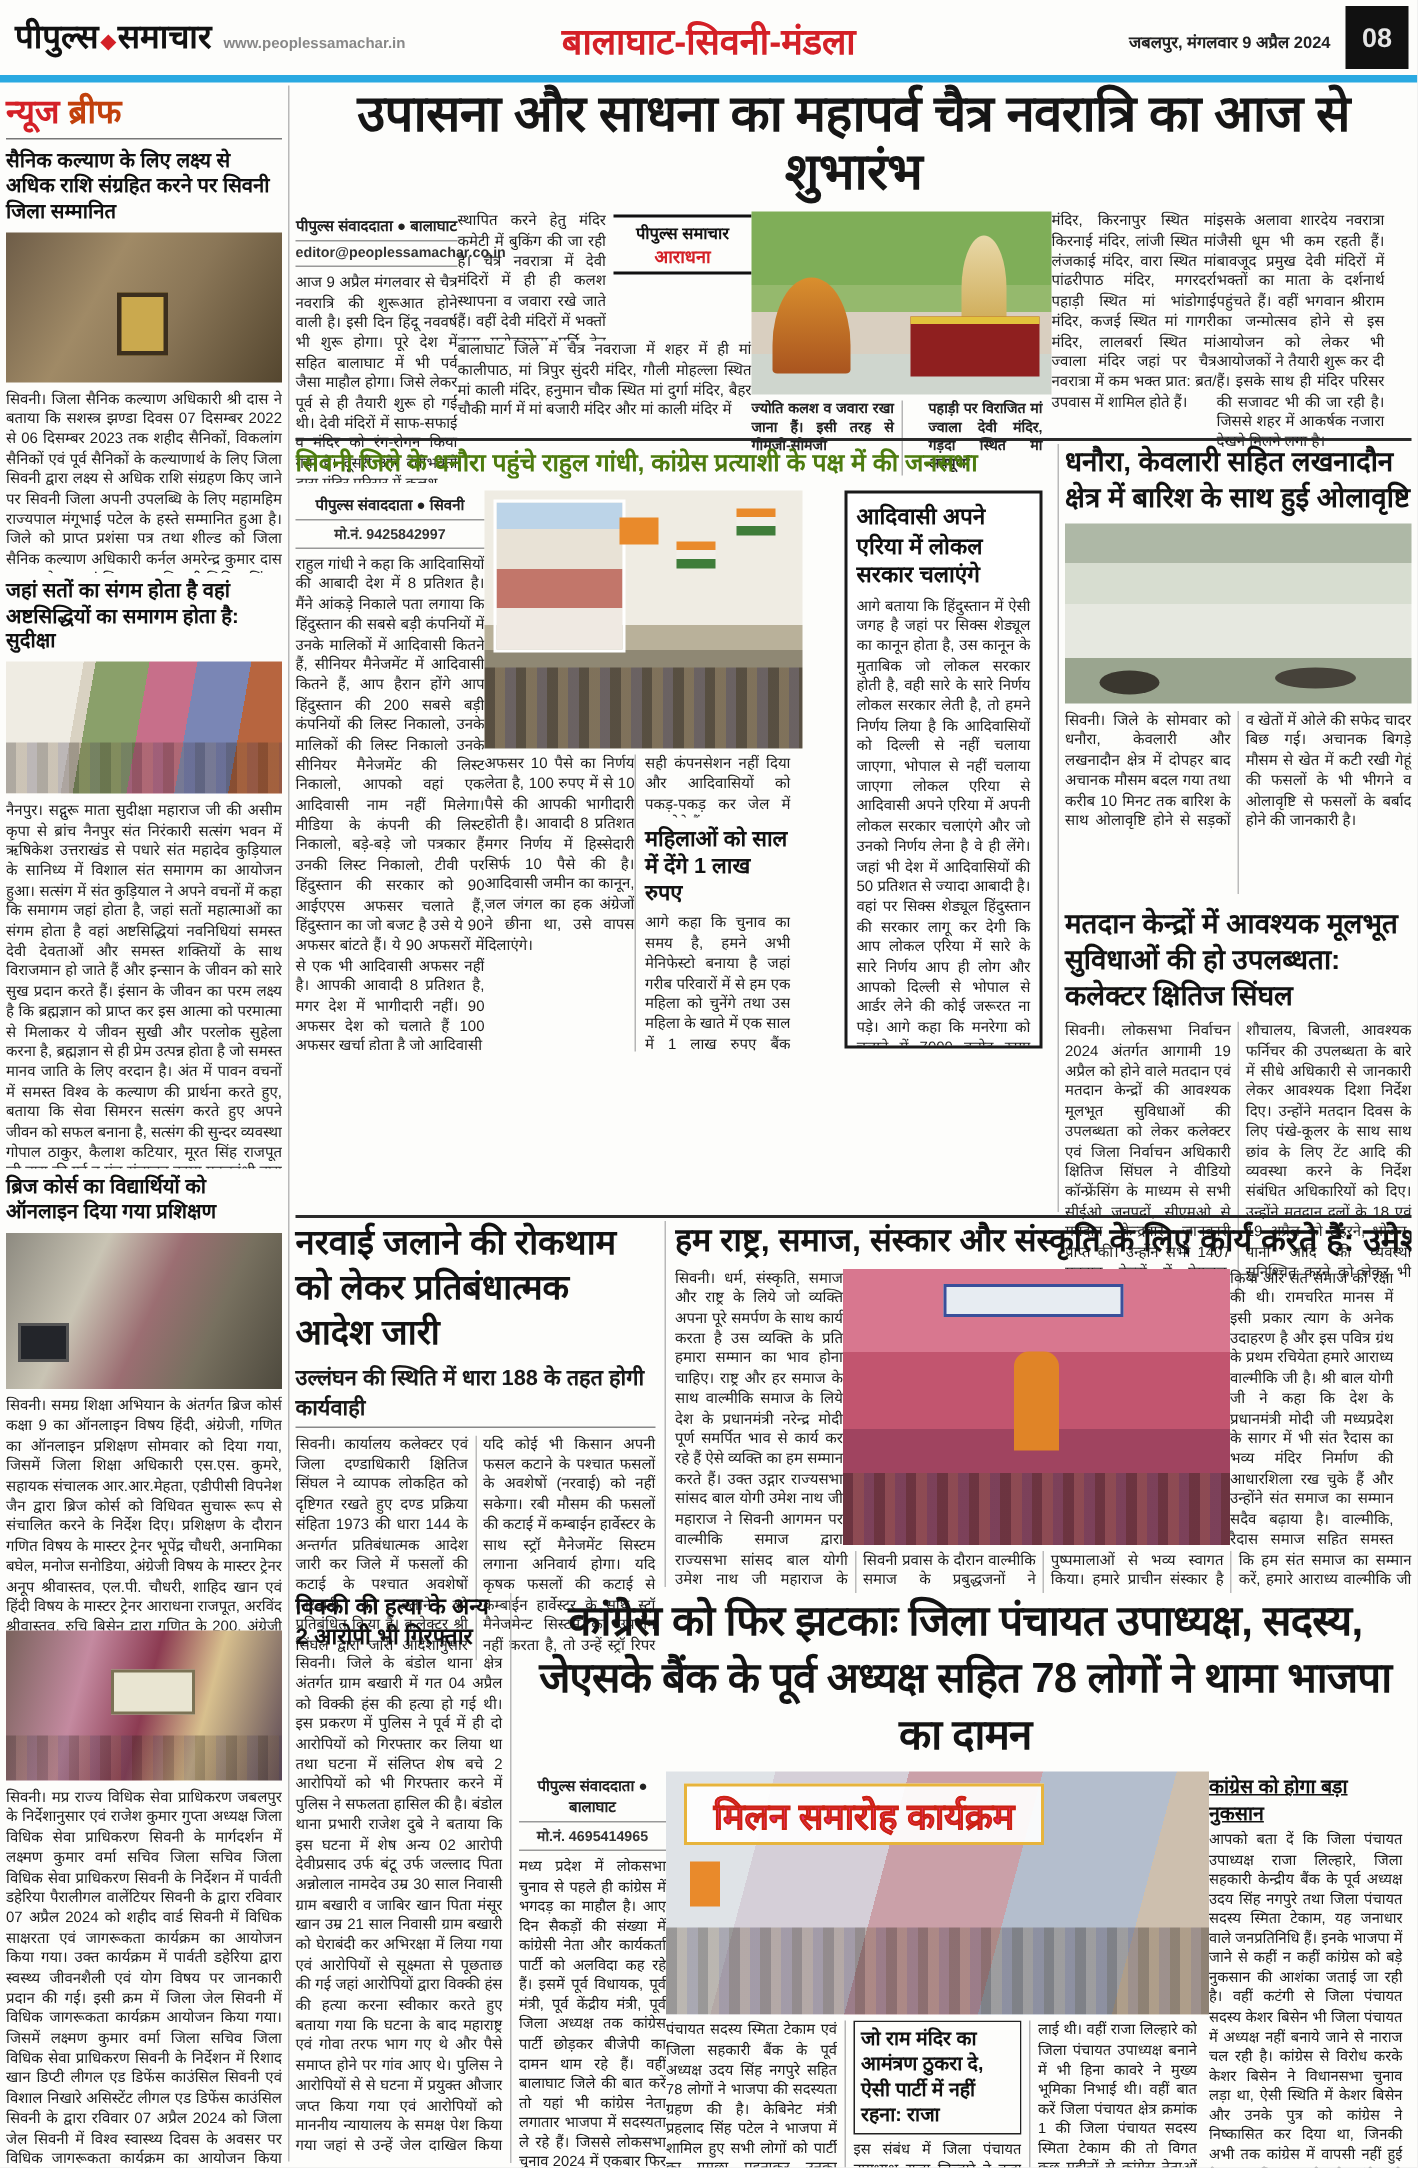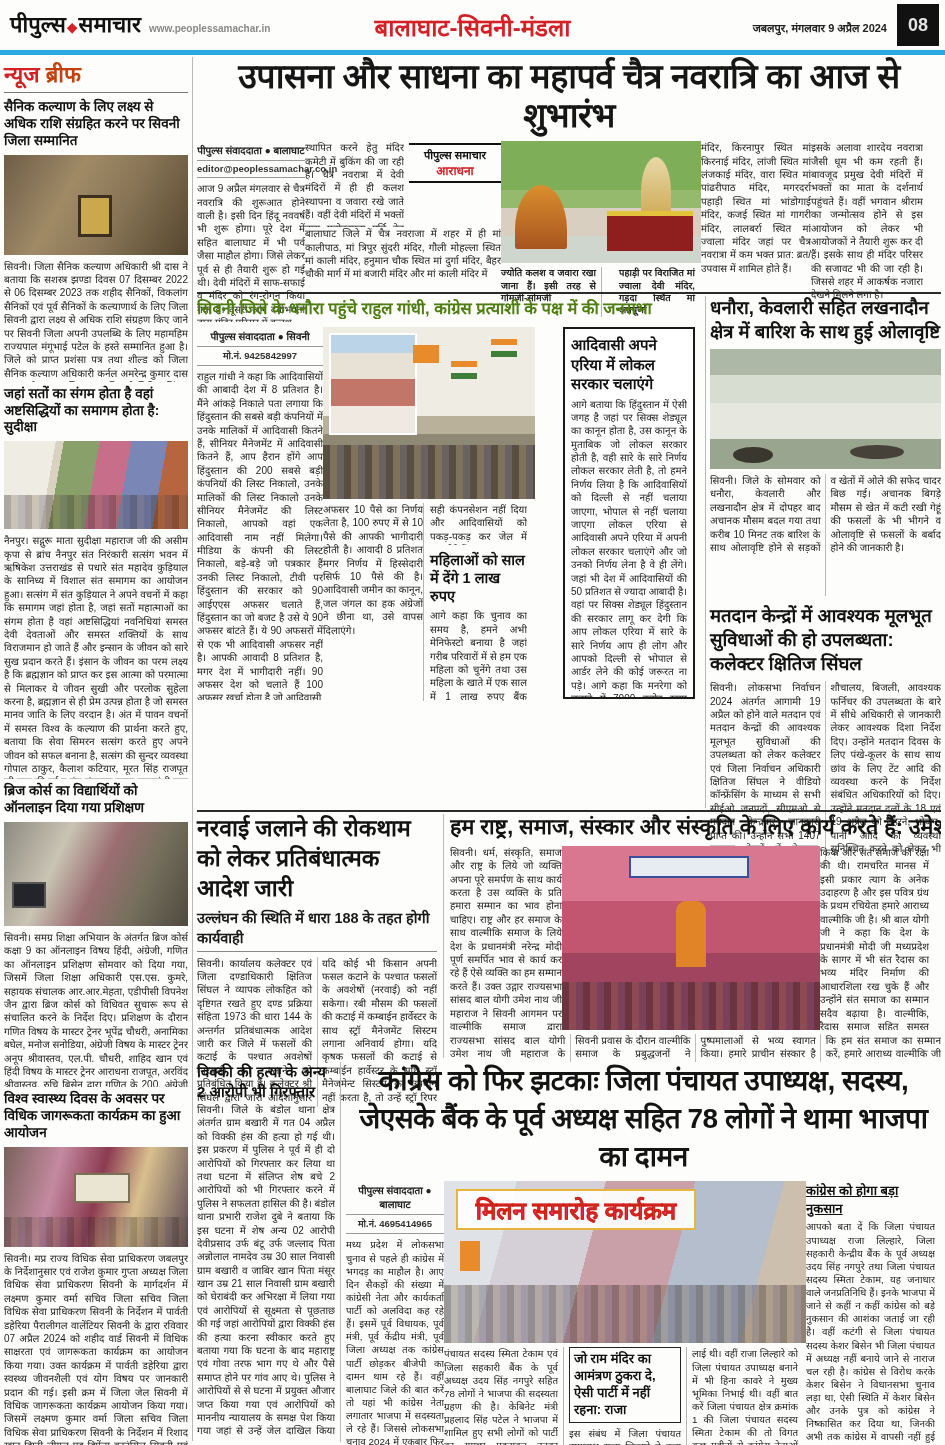--- a/index.html
+++ b/index.html
@@ -118,21 +118,20 @@
       <div class="crowd" style="height:34px;opacity:.6;"></div>
     </div>
     <div class="body-txt" style="height:245px;">नैनपुर। सद्गुरू माता सुदीक्षा महाराज जी की असीम कृपा से ब्रांच नैनपुर संत निरंकारी सत्संग भवन में ऋषिकेश उत्तराखंड से पधारे संत महादेव कुड़ियाल के सानिध्य में विशाल संत समागम का आयोजन हुआ। सत्संग में संत कुड़ियाल ने अपने वचनों में कहा कि समागम जहां होता है, जहां सतों महात्माओं का संगम होता है वहां अष्टसिद्धियां नवनिधियां समस्त देवी देवताओं और समस्त शक्तियों के साथ विराजमान हो जाते हैं और इन्सान के जीवन को सारे सुख प्रदान करते हैं। इंसान के जीवन का परम लक्ष्य है कि ब्रह्मज्ञान को प्राप्त कर इस आत्मा को परमात्मा से मिलाकर ये जीवन सुखी और परलोक सुहेला करना है, ब्रह्मज्ञान से ही प्रेम उत्पन्न होता है जो समस्त मानव जाति के लिए वरदान है। अंत में पावन वचनों में समस्त विश्व के कल्याण की प्रार्थना करते हुए, बताया कि सेवा सिमरन सत्संग करते हुए अपने जीवन को सफल बनाना है, सत्संग की सुन्दर व्यवस्था गोपाल ठाकुर, कैलाश कटियार, मूरत सिंह राजपूत जी द्वारा की गई व मंच संचालन कृप्पा महलवंशी द्वारा किया गया। सत्संग में केवलारी, खैरांजी, देहवानी, मुंगापार, नैनपुर की संगत आदि उपस्थित रही। अंत में मुखी महात्मा ज्वाला प्रसाद विश्वकर्मा ने आई हुई संगत व संतों का आभार प्रकट किया।</div>
 
     <h3>ब्रिज कोर्स का विद्यार्थियों को ऑनलाइन दिया गया प्रशिक्षण</h3>
     <div class="ph" style="height:104px;background:linear-gradient(115deg,#8d8a80,#c9c4b4 30%,#9b6e72 52%,#77705f 72%,#4e4a3e);">
       <div style="position:absolute;left:8px;bottom:18px;width:34px;height:26px;background:#23252a;border:2px solid #555;"></div>
     </div>
     <div class="body-txt" style="height:156px;">सिवनी। समग्र शिक्षा अभियान के अंतर्गत ब्रिज कोर्स कक्षा 9 का ऑनलाइन विषय हिंदी, अंग्रेजी, गणित का ऑनलाइन प्रशिक्षण सोमवार को दिया गया, जिसमें जिला शिक्षा अधिकारी एस.एस. कुमरे, सहायक संचालक आर.आर.मेहता, एडीपीसी विपनेश जैन द्वारा ब्रिज कोर्स को विधिवत सुचारू रूप से संचालित करने के निर्देश दिए। प्रशिक्षण के दौरान गणित विषय के मास्टर ट्रेनर भूपेंद्र चौधरी, अनामिका बघेल, मनोज सनोडिया, अंग्रेजी विषय के मास्टर ट्रेनर अनूप श्रीवास्तव, एल.पी. चौधरी, शाहिद खान एवं हिंदी विषय के मास्टर ट्रेनर आराधना राजपूत, अरविंद श्रीवास्तव, रुचि बिसेन द्वारा गणित के 200, अंग्रेजी के 170, हिंदी के 150, शिक्षक शिक्षिकाओं को ब्रिज कोर्स का प्रशिक्षण प्रदान किया गया।</div>
 
-    <h3>विश्व स्वास्थ्य दिवस के अवसर पर विधिक जागरूकता कार्यक्रम का हुआ आयोजन</h3>
     <div class="ph" style="height:100px;background:linear-gradient(105deg,#79625c,#c48aa0 28%,#8c3b52 50%,#d8c08e 70%,#5d4a56);">
       <div style="position:absolute;left:38%;top:26%;width:56px;height:30px;background:#e9e5d2;border:2px solid #7b7255;"></div>
       <div class="crowd" style="height:30px;opacity:.55;"></div>
     </div>
     <div class="body-txt" style="height:272px;">सिवनी। मप्र राज्य विधिक सेवा प्राधिकरण जबलपुर के निर्देशानुसार एवं राजेश कुमार गुप्ता अध्यक्ष जिला विधिक सेवा प्राधिकरण सिवनी के मार्गदर्शन में लक्ष्मण कुमार वर्मा सचिव जिला सचिव जिला विधिक सेवा प्राधिकरण सिवनी के निर्देशन में पार्वती डहेरिया पैरालीगल वालेंटियर सिवनी के द्वारा रविवार 07 अप्रैल 2024 को शहीद वार्ड सिवनी में विधिक साक्षरता एवं जागरूकता कार्यक्रम का आयोजन किया गया। उक्त कार्यक्रम में पार्वती डहेरिया द्वारा स्वस्थ्य जीवनशैली एवं योग विषय पर जानकारी प्रदान की गई। इसी क्रम में जिला जेल सिवनी में विधिक जागरूकता कार्यक्रम आयोजन किया गया। जिसमें लक्ष्मण कुमार वर्मा जिला सचिव जिला विधिक सेवा प्राधिकरण सिवनी के निर्देशन में रिशाद खान डिप्टी लीगल एड डिफेंस काउंसिल सिवनी एवं विशाल निखारे असिस्टेंट लीगल एड डिफेंस काउंसिल सिवनी के द्वारा रविवार 07 अप्रैल 2024 को जिला जेल सिवनी में विश्व स्वास्थ्य दिवस के अवसर पर विधिक जागरूकता कार्यक्रम का आयोजन किया गया। उक्त कार्यक्रम में स्वस्थ्य जीवनशैली एवं योग विषय पर जानकारी प्रदान की गई।</div>
   </aside>
 
   <div class="vline" style="left:192px;top:57px;height:1384px;"></div>
 
   <section class="navratri">

